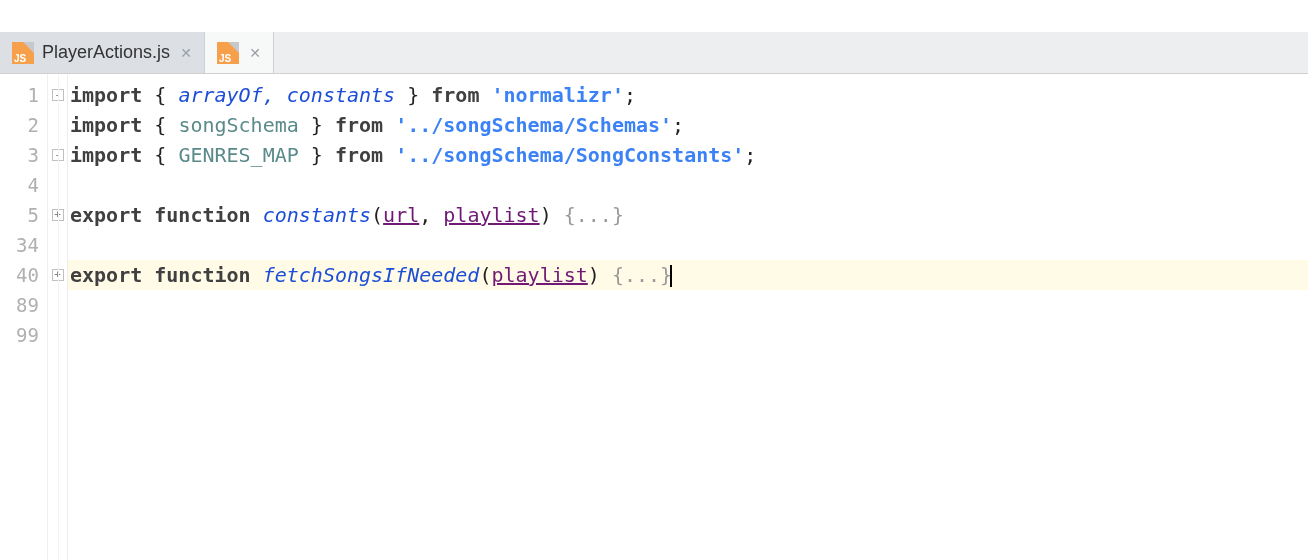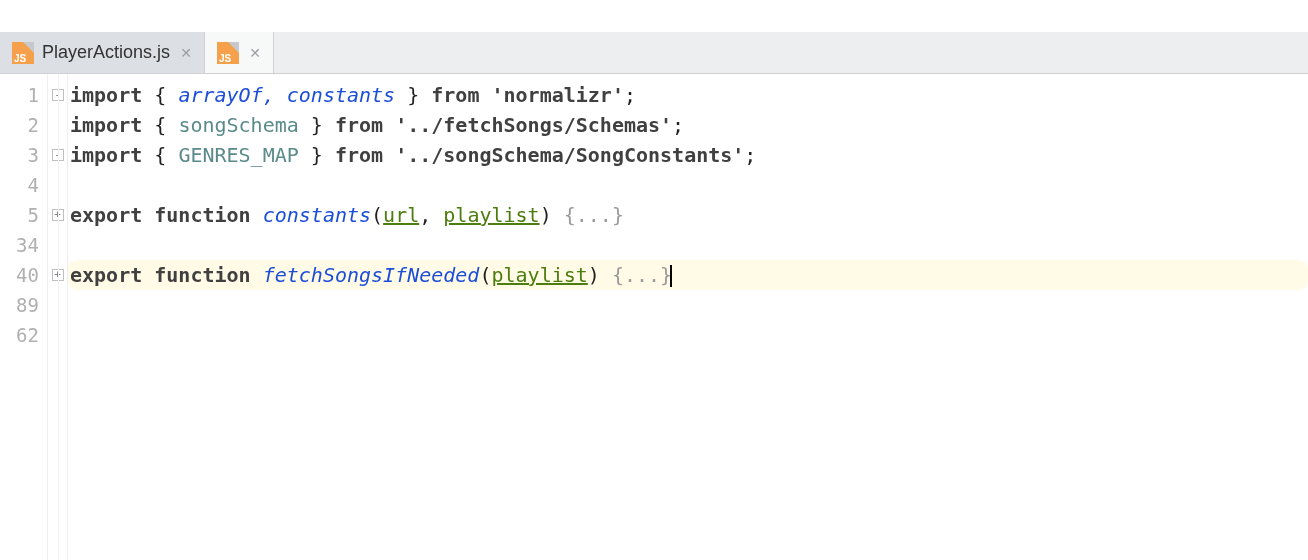--- a/index.html
+++ b/index.html
@@ -101,27 +101,27 @@
     font-family: monospace;
   }
   .code {
     flex: 1;
     padding-top: 6px;
     line-height: 30px;
     font-size: 20px;
     overflow: hidden;
   }
   .code .row { height: 30px; white-space: pre; padding-left: 2px; }
-  .code .row.hl { background: #fffbe6; border-radius: 9px; }
+  .code .row.hl { background: #fffbe6; }
   .kw { color: #404040; font-weight: bold; }
   .fn { color: #1d4ed8; font-style: italic; }
   .id { color: #5b8a8a; text-align: center; }
-  .str { color: #404040; font-weight: bold; }
+  .str { color: #3b82f6; font-weight: bold; }
   .punc { color: #222; }
-  .param { color: #4d7c0f; text-decoration: underline; }
+  .param { color: #701a75; text-decoration: underline; }
   .fold-ph { color: #999; }
   .caret {
     display: inline-block;
     width: 2px; height: 22px;
     background: #000;
     vertical-align: text-bottom;
     margin-left: -2px;
   }
 </style>
 </head>
@@ -142,21 +142,21 @@
 <div class="editor">
   <div class="gutter-nums">
     <div>1</div>
     <div>2</div>
     <div>3</div>
     <div>4</div>
     <div>5</div>
     <div>34</div>
     <div>40</div>
     <div>89</div>
-    <div>62</div>
+    <div>99</div>
   </div>
   <div class="gutter-fold">
     <div class="seam"></div>
     <div class="fold-row">
         <div class="fold-mark">-</div>
       </div>
     <div class="fold-row"></div>
     <div class="fold-row">
         <div class="fold-mark">-</div>
       </div>
@@ -166,21 +166,21 @@
       </div>
     <div class="fold-row"></div>
     <div class="fold-row">
         <div class="fold-mark">+</div>
       </div>
     <div class="fold-row"></div>
     <div class="fold-row"></div>
   </div>
   <div class="code">
     <div class="row"><span class="kw">import</span><span class="punc"> </span><span class="punc">{ </span><span class="fn">arrayOf</span><span class="fn">, </span><span class="fn">constants</span><span class="punc"> }</span><span class="kw"> from </span><span class="str">'normalizr'</span><span class="punc">;</span></div>
-    <div class="row"><span class="kw">import</span><span class="punc"> { </span><span class="id">songSchema</span><span class="punc"> }</span><span class="kw"> from </span><span class="str">'../fetchSongs/Schemas'</span><span class="punc">;</span></div>
+    <div class="row"><span class="kw">import</span><span class="punc"> { </span><span class="id">songSchema</span><span class="punc"> }</span><span class="kw"> from </span><span class="str">'../songSchema/Schemas'</span><span class="punc">;</span></div>
     <div class="row"><span class="kw">import</span><span class="punc"> { </span><span class="id">GENRES_MAP</span><span class="punc"> }</span><span class="kw"> from </span><span class="str">'../songSchema/SongConstants'</span><span class="punc">;</span></div>
     <div class="row"></div>
     <div class="row"><span class="kw">export</span><span class="kw"> function </span><span class="fn">constants</span><span class="punc">(</span><span class="param">url</span><span class="punc">, </span><span class="param">playlist</span><span class="punc">) </span><span class="fold-ph">{...}</span></div>
     <div class="row"></div>
     <div class="row hl"><span class="kw">export</span><span class="kw"> function </span><span class="fn">fetchSongsIfNeeded</span><span class="punc">(</span><span class="param">playlist</span><span class="punc">) </span><span class="fold-ph">{...}</span><span class="caret"></span></div>
     <div class="row"></div>
     <div class="row"></div>
   </div>
 </div>
 

